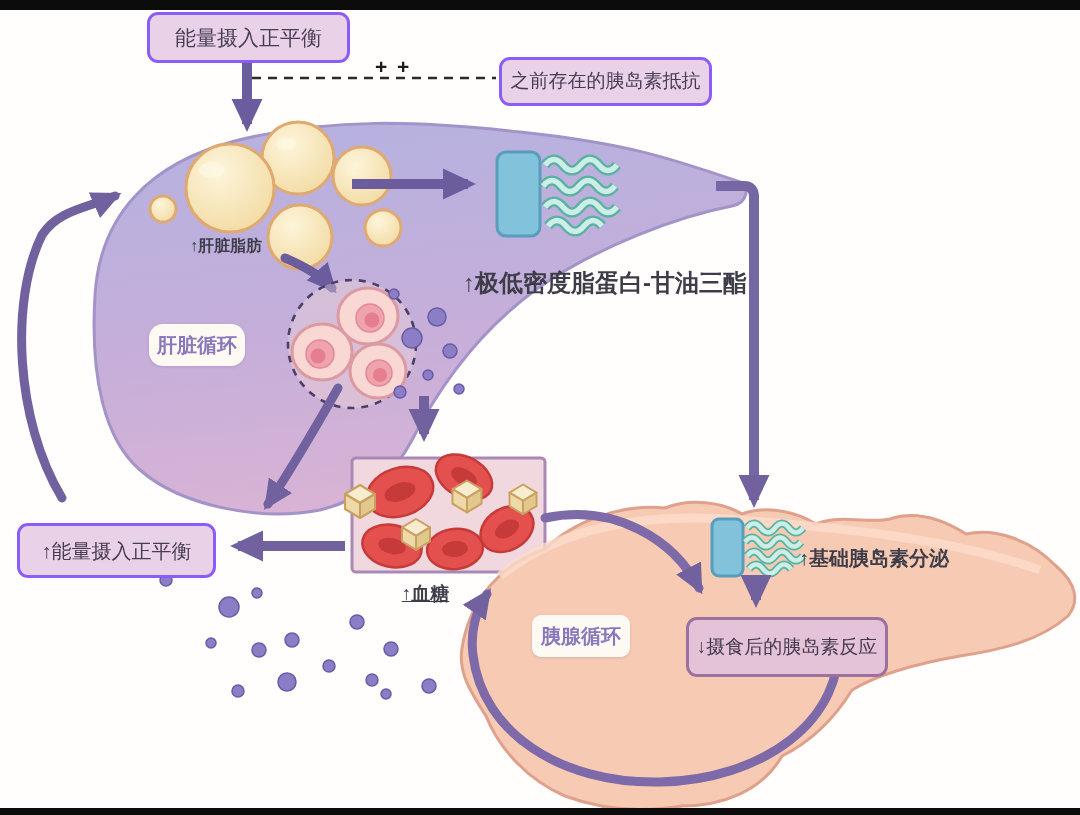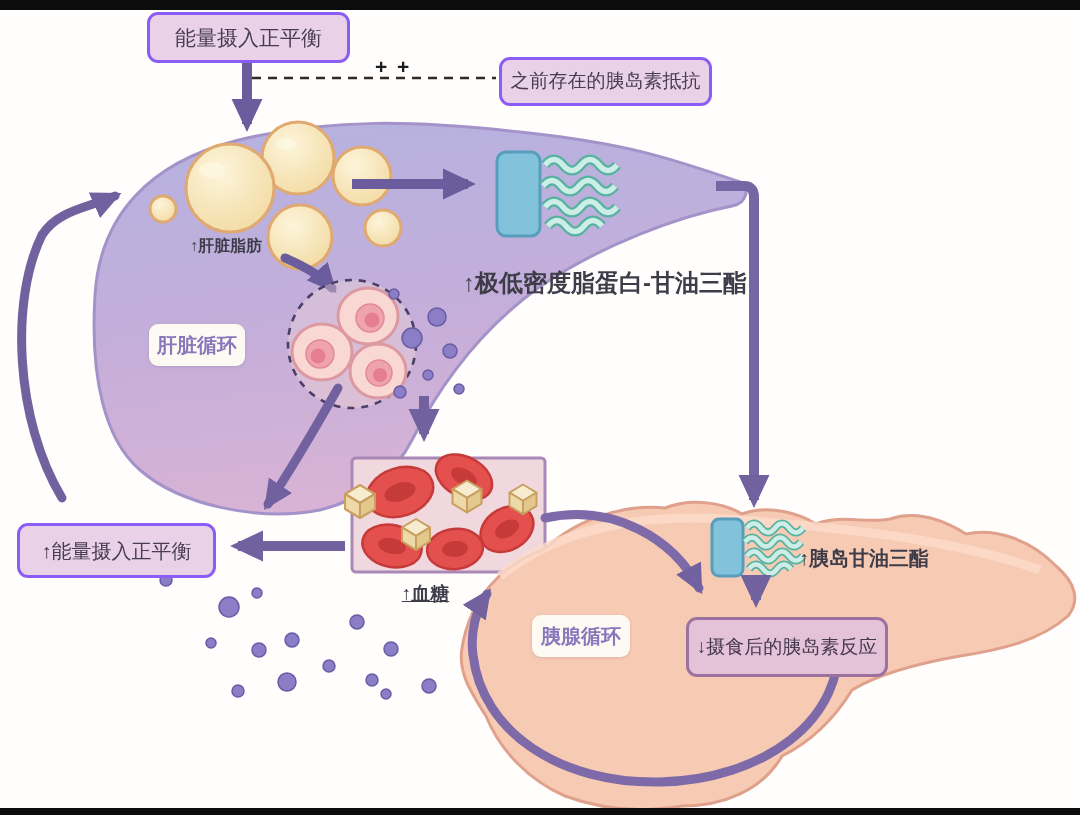--- a/index.html
+++ b/index.html
@@ -220,26 +220,26 @@
   <div class="pill" style="left:147px;top:12px;width:197px;height:45px;font-size:21px;">能量摄入正平衡</div>
 
   <div class="plus" style="left:375px;top:55px;font-size:21px;">+ +</div>
 
   <div class="pill" style="left:499px;top:57px;width:207px;height:43px;font-size:19px;">之前存在的胰岛素抵抗</div>
 
   <div class="lbl" style="left:150px;top:236px;width:152px;font-size:16px;">↑肝脏脂肪</div>
 
   <div class="lbl" style="left:440px;top:227px;width:330px;font-size:24px;text-align:center;margin-top:40px;">↑极低密度脂蛋白-甘油三酯</div>
 
-  <div class="tag" style="left:149px;top:324px;width:96px;height:42px;font-size:20px;">肝脏循环</div>
+  <div class="tag" style="left:149px;top:324px;width:96px;height:42px;font-size:20px;border-radius:14px;">肝脏循环</div>
 
 
   <div class="pill" style="left:17px;top:523px;width:193px;height:49px;font-size:20px;">↑能量摄入正平衡</div>
 
   <div class="lbl" style="left:383px;top:581px;width:85px;font-size:19px;text-decoration:underline;">↑血糖</div>
 
-  <div class="lbl" style="left:799px;top:545px;width:160px;font-size:20px;text-align:left;">↑胰岛甘油三酯</div>
+  <div class="lbl" style="left:799px;top:545px;width:160px;font-size:20px;text-align:left;">↑基础胰岛素分泌</div>
 
   <div class="tag" style="left:532px;top:615px;width:98px;height:42px;font-size:20px;">胰腺循环</div>
 
   <div class="pill rose" style="left:642px;top:617px;width:196px;height:54px;font-size:19px;">↓摄食后的胰岛素反应</div>
 
 </div>
 
 </body></html>

